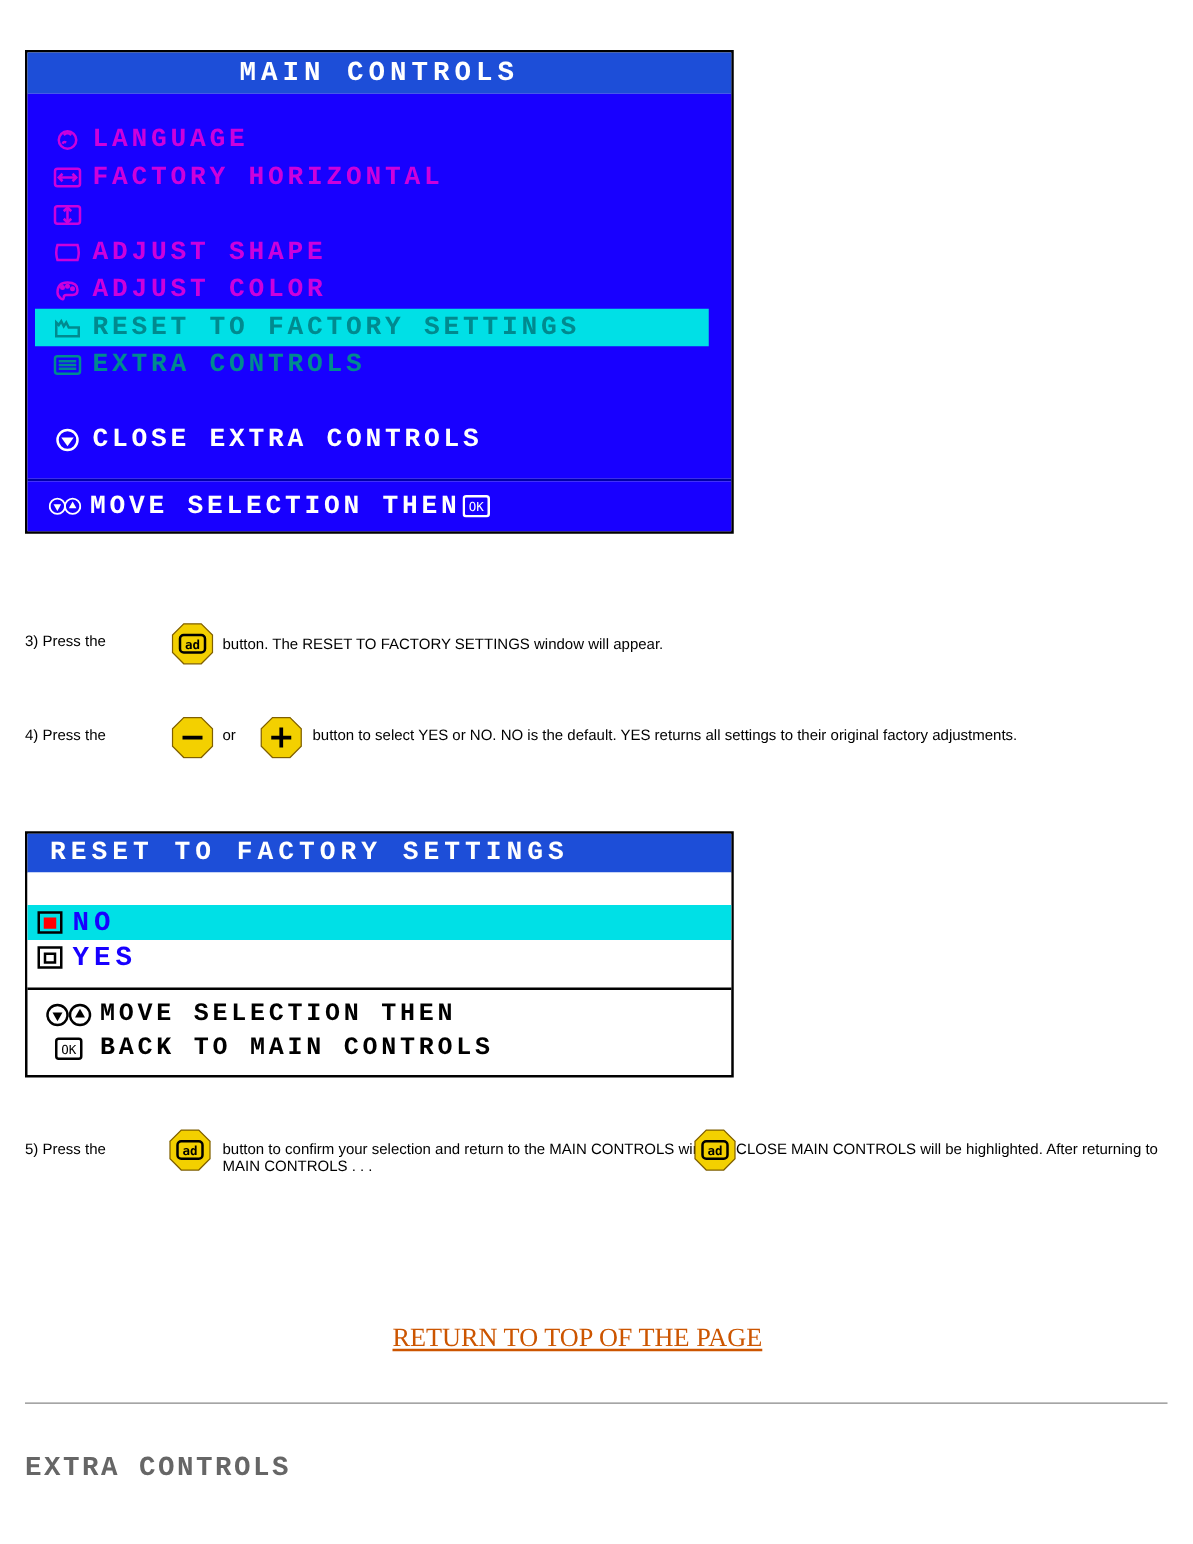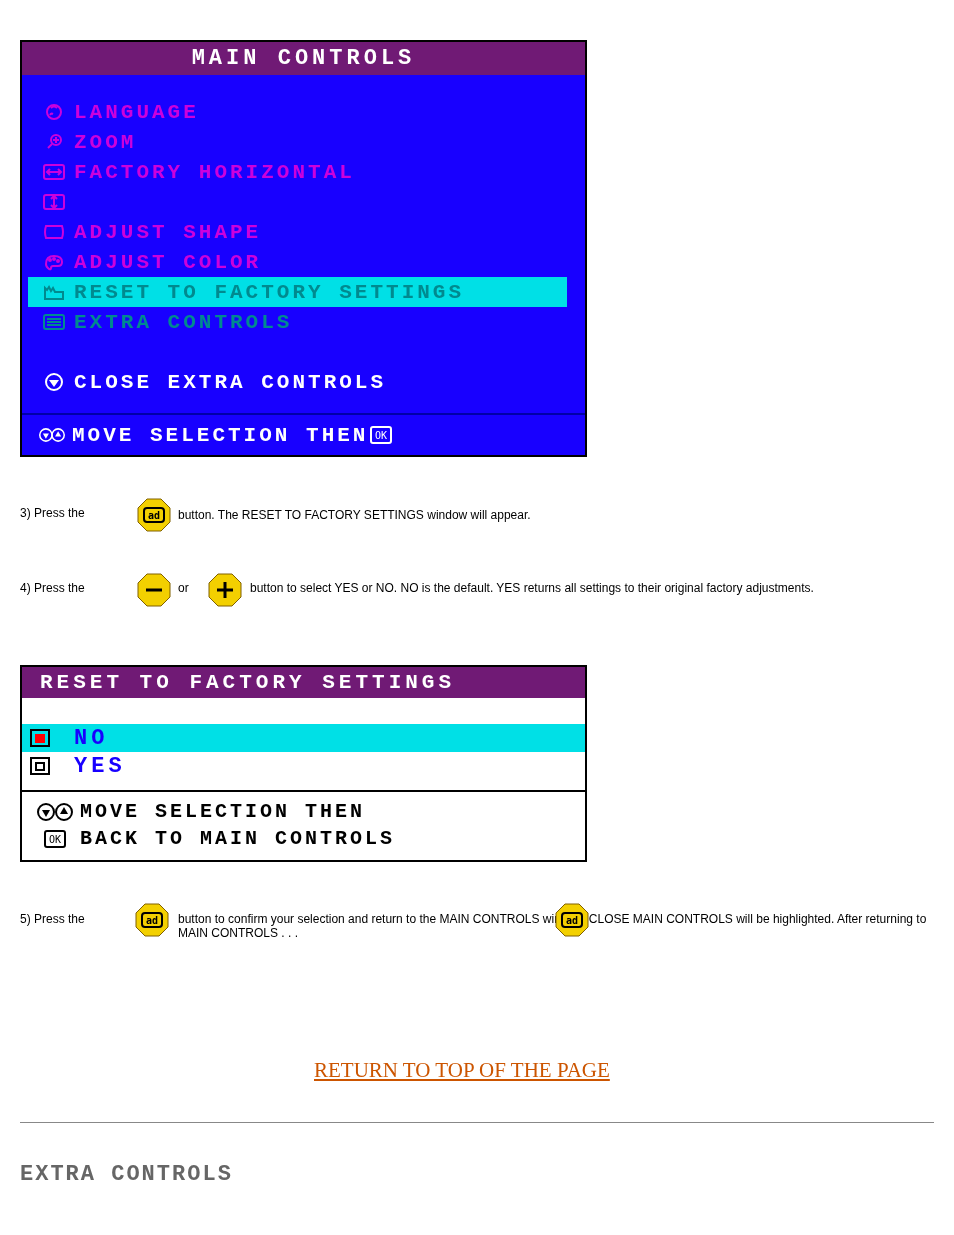--- a/index.html
+++ b/index.html
@@ -12,21 +12,21 @@
     color: #000;
     position: relative;
   }
   .title-text {
     font-family: "Courier New", monospace;
     font-weight: bold;
     letter-spacing: 4px;
     font-size: 22px;
   }
   .black-bar {
-    background: #701a75;
+    background: #1d4ed8;
     color: #fff;
     text-align: center;
     padding: 4px 0;
   }
   .osd-main {
     position: absolute;
     left: 20px; top: 40px;
     width: 567px;
     border: 2px solid #000;
     display: flex; flex-direction: column;
@@ -108,21 +108,21 @@
     border: 2px solid #000;
     display: flex; justify-content: center; align-items: center;
   }
   .reset-item .box .inner-red {
     width: 10px; height: 9px; background: #ff0000;
   }
   .reset-item .box .inner-blk {
     width: 10px; height: 9px; border: 2px solid #000;
   }
   .reset-item .olabel {
-    margin-left: 24px;
+    margin-left: 8px;
     font-family: "Courier New", monospace;
     font-weight: bold;
     font-size: 22px;
     letter-spacing: 4px;
     color: #1800ff;
   }
   .reset-sep { border-top: 2px solid #000; }
   .reset-footer {
     padding: 8px 8px 10px 8px;
     display: flex; flex-direction: column;
@@ -182,31 +182,20 @@
       <span class="mi-icon pink">
         <svg viewBox="0 0 26 20" fill="none" stroke-width="2">
             <circle cx="13" cy="10" r="7"></circle>
             <path d="M10 6 Q13 3 16 6"></path>
             <path d="M9 13 Q10 11 12 12"></path>
           </svg>
       </span>
       <span class="mi-label pink-text">LANGUAGE</span>
     </div>
 
-    <div class="menu-item">
-      <span class="mi-icon pink">
-        <svg viewBox="0 0 26 20" fill="none" stroke-width="2">
-            <circle cx="15" cy="8" r="5"></circle>
-            <line x1="7" y1="16" x2="11" y2="12"></line>
-            <line x1="15" y1="5" x2="15" y2="11"></line>
-            <line x1="12" y1="8" x2="18" y2="8"></line>
-          </svg>
-      </span>
-      <span class="mi-label pink-text">ZOOM</span>
-    </div>
 
     <div class="menu-item">
       <span class="mi-icon pink">
         <svg viewBox="0 0 26 20" fill="none" stroke-width="2">
             <rect x="3" y="3" width="20" height="14" rx="2"></rect>
             <line x1="7" y1="10" x2="19" y2="10"></line>
             <polyline points="9,7 6,10 9,13"></polyline>
             <polyline points="17,7 20,10 17,13"></polyline>
           </svg>
       </span>

